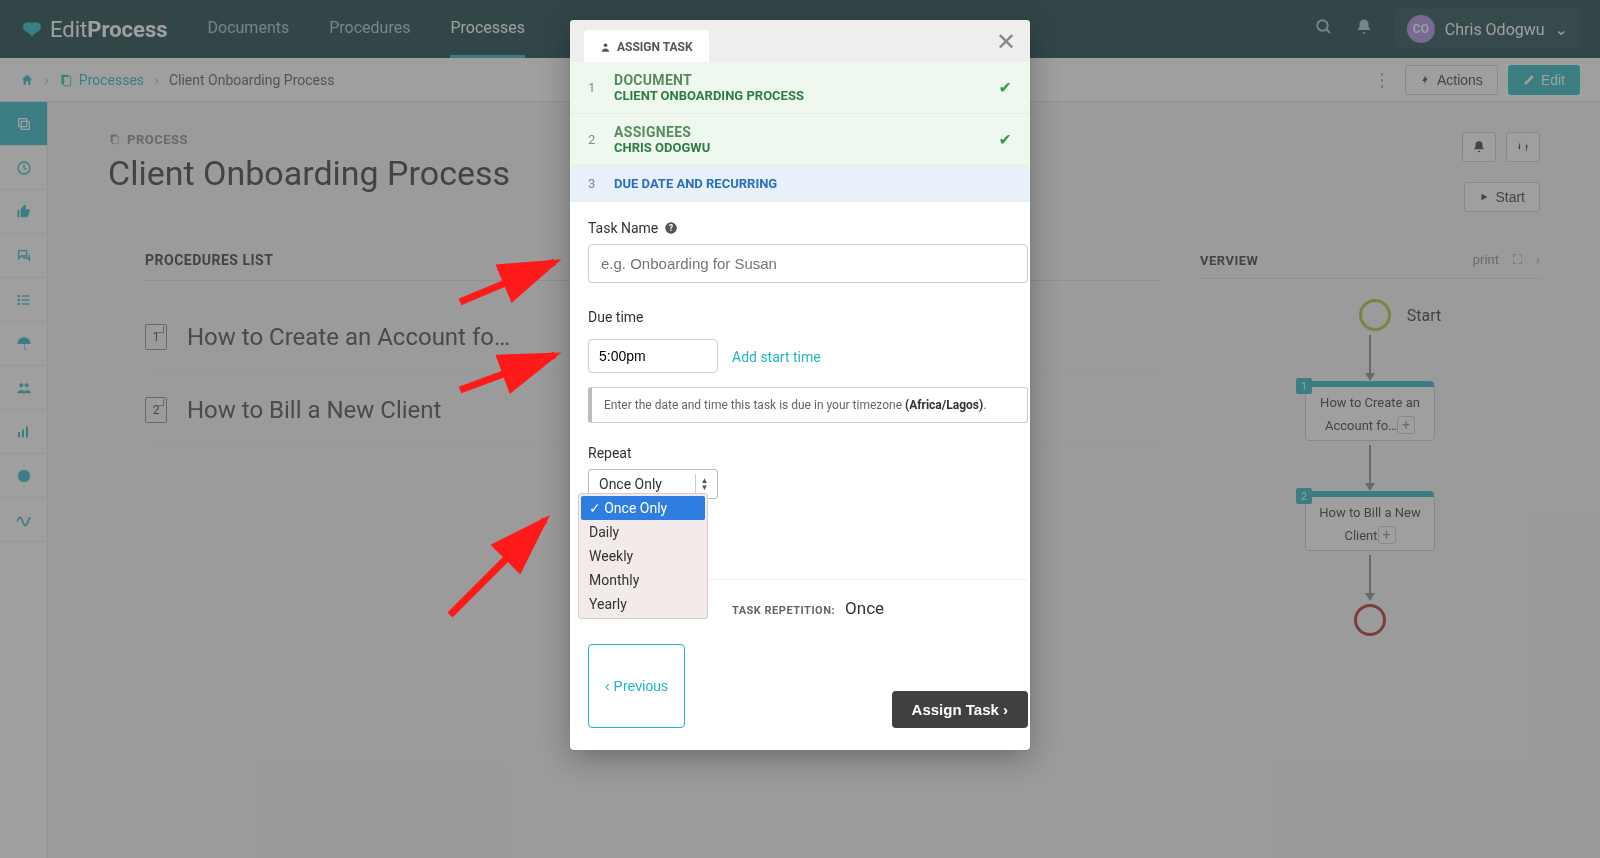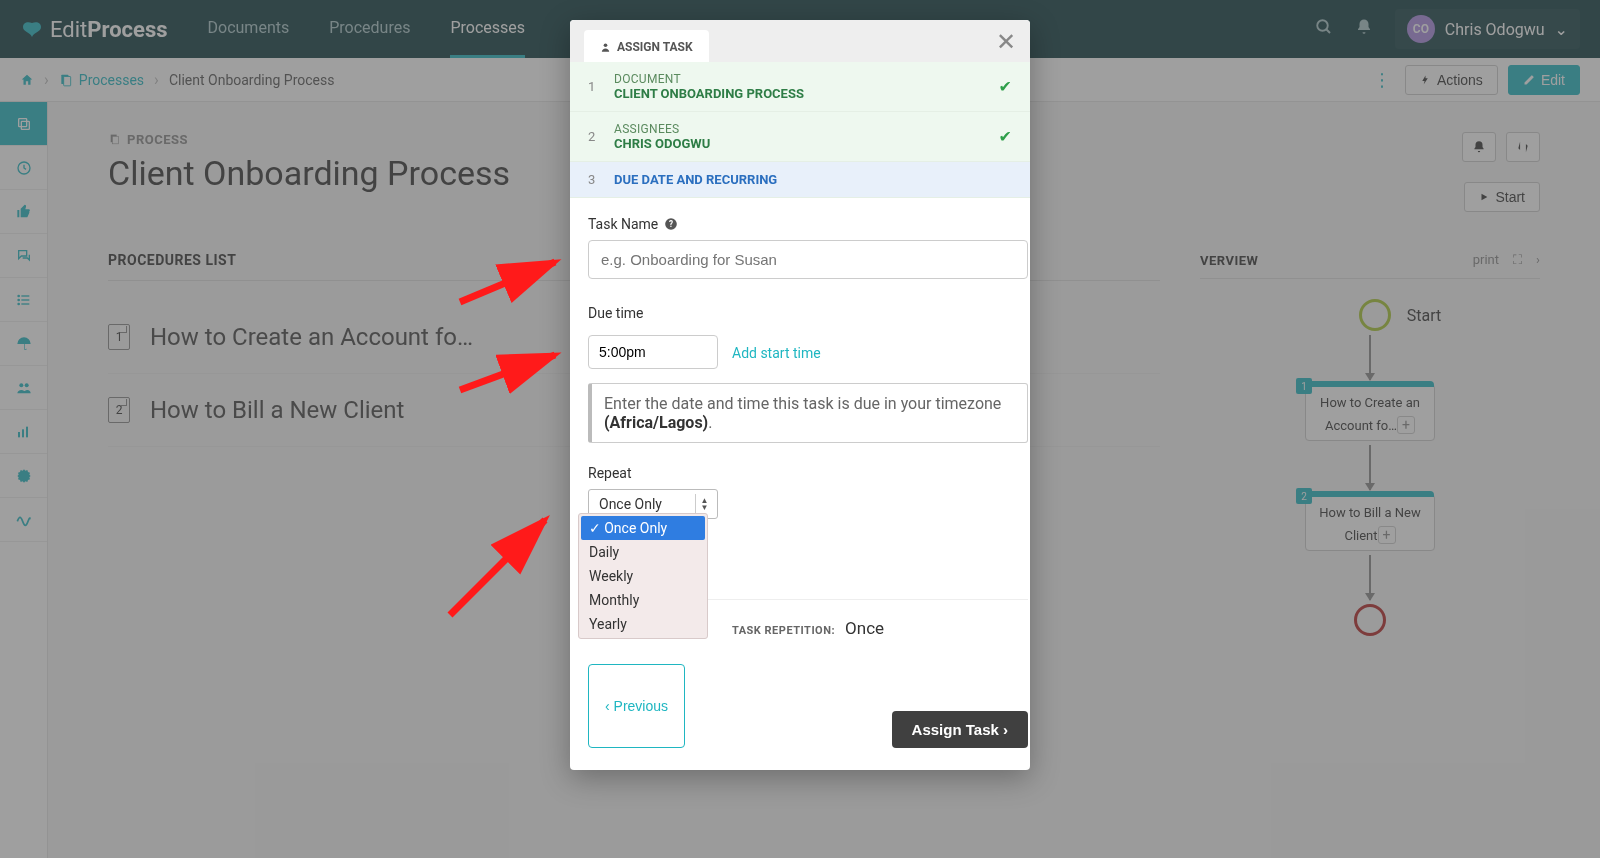--- a/index.html
+++ b/index.html
@@ -27,21 +27,21 @@
 .sidebar { width: 48px; background: #fff; border-right: 1px solid #e5e5e5; display: flex; flex-direction: column; }
 .side-item { height: 44px; display: flex; align-items: center; justify-content: center; color: #1fb6c1; cursor: pointer; border-bottom: 1px solid #eee; }
 .side-item.active { background: #1fb6c1; color: #fff; }
 .main { flex: 1; padding: 30px 60px; position: relative; }
 .main-header { display: flex; justify-content: space-between; align-items: flex-start; }
 .title-block .eyebrow { font-size: 13px; font-weight: 700; letter-spacing: 0.5px; color: #888; display: flex; align-items: center; gap: 6px; }
 .title-block h1 { font-size: 34px; font-weight: 400; color: #333; margin-top: 6px; }
 .header-actions { display: flex; flex-direction: column; align-items: flex-end; gap: 20px; }
 .ha-row { display: flex; gap: 10px; }
 .ha-icon { border: 1px solid #ccc; background: #fff; width: 34px; height: 30px; border-radius: 3px; display: flex; align-items: center; justify-content: center; cursor: pointer; }
-.content-row { display: flex; gap: 40px; margin-top: 40px; }
+.content-row { display: flex; gap: 40px; margin-top: 40px; margin-left: 37px; }
 .proc-col { flex: 1; }
 .proc-col h3 { font-size: 14px; font-weight: 700; letter-spacing: 0.5px; border-bottom: 1px solid #ddd; padding-bottom: 12px; margin-bottom: 20px; }
 .proc-item { display: flex; align-items: center; gap: 20px; padding: 22px 0; border-bottom: 1px solid #eee; }
 .proc-num { width: 22px; height: 26px; border: 1px solid #888; border-radius: 2px; display: flex; align-items: center; justify-content: center; font-size: 12px; position: relative; }
 .proc-num::before { content: ''; position: absolute; top: 1px; right: 2px; width: 6px; height: 6px; border-right: 1px solid #888; border-bottom: 1px solid #888; background: #fff; }
 .proc-item .ptext { font-size: 24px; color: #444; }
 .overview-col { width: 340px; }
 .ov-header { display: flex; align-items: center; font-size: 13px; border-bottom: 1px solid #ddd; padding-bottom: 10px; }
 .ov-header .ov-title { font-weight: 700; letter-spacing: 0.5px; }
 .ov-header .ov-actions { margin-left: auto; display: flex; gap: 14px; color: #888; }
@@ -58,32 +58,32 @@
 .backdrop { position: absolute; inset: 0; background: rgba(80,80,80,0.55); z-index: 50; }
 .modal { position: absolute; top: 20px; left: 50%; transform: translateX(-50%); width: 460px; background: #fff; border-radius: 4px; z-index: 60; box-shadow: 0 8px 30px rgba(0,0,0,0.3); }
 .modal-tabbar { background: #eee; height: 42px; display: flex; align-items: flex-end; padding: 0 14px; border-radius: 4px 4px 0 0; position: relative; }
 .modal-tab { background: #fff; padding: 10px 16px 8px 16px; font-size: 12px; font-weight: 700; color: #555; border-radius: 4px 4px 0 0; display: flex; align-items: center; gap: 6px; }
 .modal-close { position: absolute; right: 14px; top: 8px; font-size: 24px; color: #888; cursor: pointer; }
 .step-row { display: flex; align-items: center; gap: 14px; padding: 10px 18px; border-bottom: 1px solid #e5efe5; }
 .step-row.done { background: #eef8ef; }
 .step-row.active { background: #e8f0fa; }
 .step-num { color: #888; font-size: 13px; width: 12px; }
 .step-body { flex: 1; }
-.step-label { font-size: 12px; font-weight: 400; color: #5a8a5e; letter-spacing: 0.3px; }
+.step-label { font-size: 14px; font-weight: 700; color: #5a8a5e; letter-spacing: 0.3px; }
 .step-value { font-size: 13px; font-weight: 700; color: #2e7d46; }
 .step-row.active .step-value { color: #2b6fbf; font-size: 13px; }
 .step-check { color: #2e9f4a; font-size: 16px; }
 .modal-body { padding: 18px 2px 22px 18px; }
 .mlabel { font-size: 14px; color: #333; margin-bottom: 8px; display: flex; align-items: center; gap: 6px; }
 .minput { width: 100%; border: 1px solid #ccc; border-radius: 4px; padding: 10px 12px; font-size: 15px; }
 .date-row { display: flex; gap: 14px; margin-top: 26px; align-items: flex-end; }
 .dcol { display: flex; flex-direction: column; gap: 6px; }
 .dcol input { border: 1px solid #ccc; border-radius: 4px; padding: 8px 10px; width: 130px; font-size: 14px; }
 .add-start { color: #1fb6c1; font-size: 14px; cursor: pointer; margin-bottom: 8px; }
-.hint-box { border: 1px solid #ccc; border-left: 4px solid #bbb; border-radius: 3px; padding: 10px 12px; font-size: 16px; color: #666; margin-top: 14px; }
+.hint-box { border: 1px solid #ccc; border-left: 4px solid #bbb; border-radius: 3px; padding: 10px 12px; font-size: 12px; color: #666; margin-top: 14px; }
 .hint-box b { color: #333; }
 .repeat-block { margin-top: 22px; position: relative; }
 .select-box { border: 1px solid #bbb; border-radius: 3px; padding: 6px 26px 6px 10px; width: 130px; font-size: 14px; background: #fff; position: relative; }
 .select-caret { position: absolute; right: 4px; top: 4px; border-left: 1px solid #ccc; width: 18px; height: calc(100% - 8px); display: flex; flex-direction: column; align-items: center; justify-content: center; font-size: 8px; color: #555; line-height: 7px; }
 .dropdown { position: absolute; top: 24px; left: -10px; background: #f3eaea; border: 1px solid #d8caca; border-radius: 3px; width: 130px; padding: 2px; z-index: 5; }
 .dropdown .opt { padding: 4px 8px; font-size: 14px; color: #333; cursor: pointer; }
 .dropdown .opt.sel { background: #2f7de1; color: #fff; border-radius: 2px; }
 .dropdown .opt.sel::before { content: '✓ '; }
 .rep-line { margin-top: 80px; border-top: 1px solid #eee; padding-top: 18px; display: flex; align-items: baseline; gap: 10px; justify-content: center; }
 .rep-line .rlab { font-size: 11px; font-weight: 700; letter-spacing: 0.5px; color: #666; }

